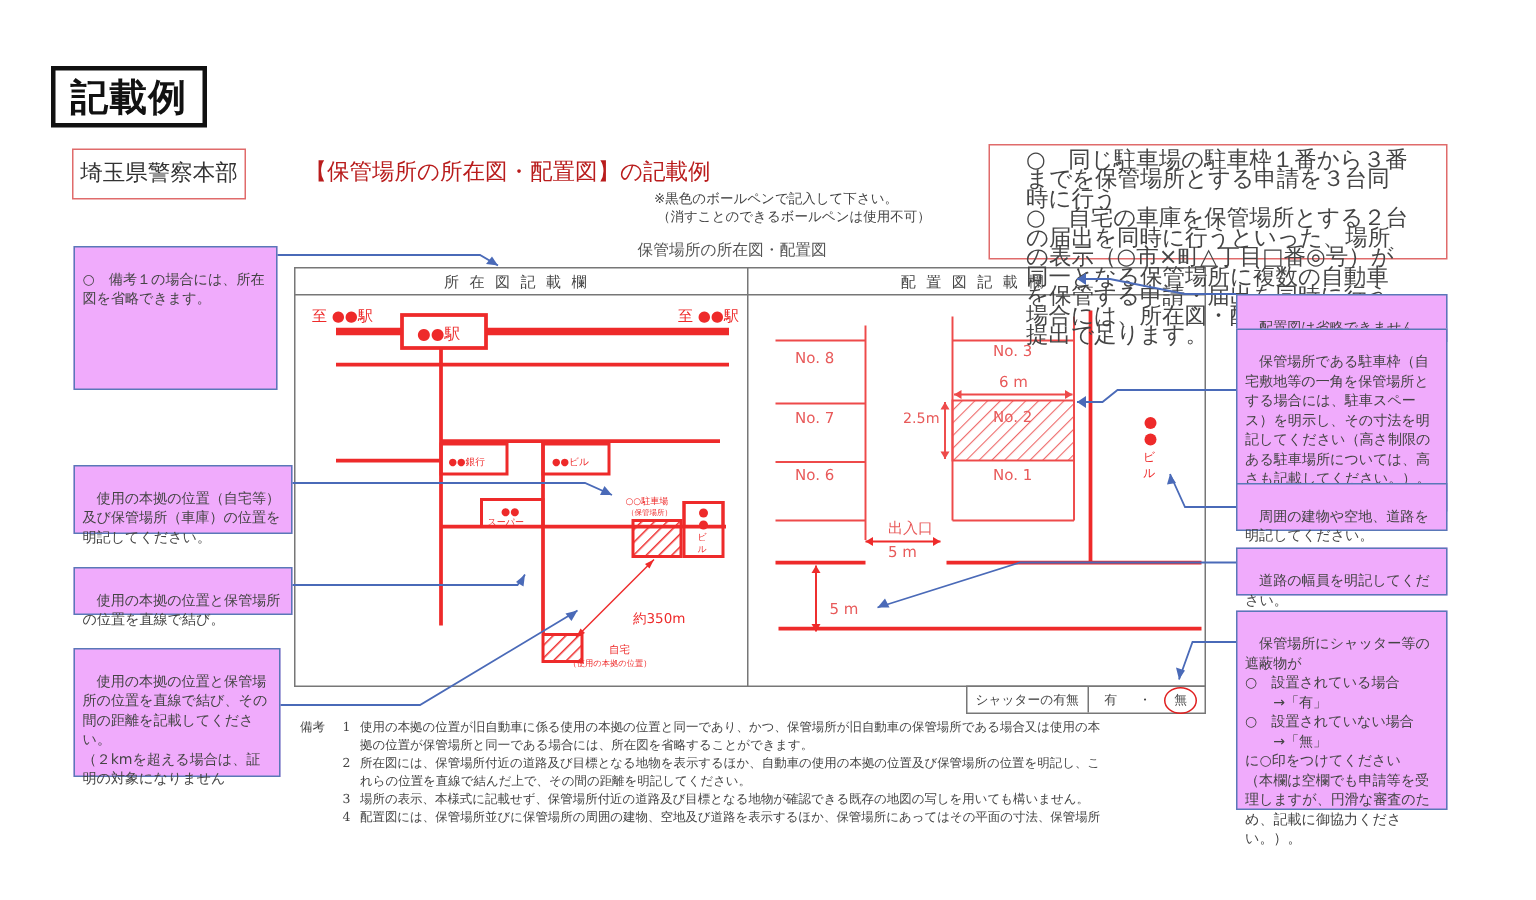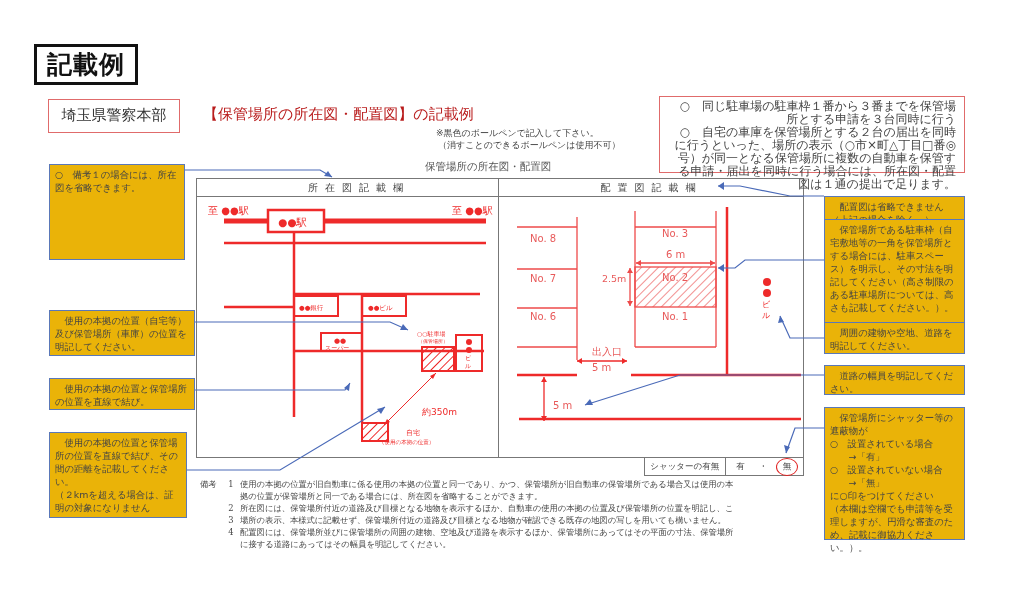--- a/index.html
+++ b/index.html
@@ -2,28 +2,28 @@
 <html><head>
 <meta charset="utf-8">
 <style>
   html, body { margin:0; padding:0; background:#ffffff; }
   body { width:1024px; height:600px; position:relative; overflow:hidden;
          font-family:"DejaVu Sans", sans-serif; color:#333; }
   .abs { position:absolute; }
   .title-box { left:34px; top:44px; width:104px; height:41px; border:3px solid #111;
                box-sizing:border-box; font-size:25px; line-height:35px; text-align:center;
                font-weight:bold; color:#111; letter-spacing:1px; }
-  .org-box { left:48px; top:99px; width:132px; height:34px; border:1.5px solid #e06b6b;
+  .org-box { left:48px; top:99px; width:116px; height:34px; border:1.5px solid #e06b6b;
              box-sizing:border-box; font-size:15px; line-height:31px; text-align:center; color:#333; }
   .heading { left:203px; top:105px; font-size:15px; color:#b91c1c; white-space:nowrap; }
   .note-small { font-size:9px; color:#444; line-height:12px; white-space:nowrap; }
-  .callout { border:1.5px solid #5a78b8; box-sizing:border-box; background:#eab308;
-             font-size:9.4px; line-height:13px; color:#444; padding:3px 5px; }
+  .callout { border:1.5px solid #5a78b8; box-sizing:border-box; background:#f0abfc;
+             font-size:9.4px; line-height:13px; color:#444; padding:15px 5px; }
   .callout-red { border:1.5px solid #e06b6b; box-sizing:border-box; background:#fff;
-             font-size:12px; line-height:13px; color:#444; padding:3px 8px;text-align:right; }
+             font-size:15px; line-height:13px; color:#444; padding:3px 24px; }
   .form-frame { left:196px; top:178px; width:608px; height:280px; border:1px solid #777; box-sizing:border-box; }
   .form-title { left:425px; top:160px; font-size:10.5px; color:#555; white-space:nowrap; font-family:"DejaVu Serif", serif; }
   .panel-head { font-family:"DejaVu Serif", serif; font-size:10px; color:#444; letter-spacing:7px; text-align:center; }
   .shutter-table { left:644px; top:457px; width:160px; height:19px; border:1px solid #777; box-sizing:border-box;
                    display:flex; font-family:"DejaVu Serif", serif; font-size:8.5px; color:#444; }
   .shutter-table .cell { display:flex; align-items:center; justify-content:center; }
   .remarks { left:200px; top:478px; width:610px; font-family:"DejaVu Serif", serif; font-size:8.3px; color:#444; line-height:12px; }
   .remarks .row { display:flex; }
   .remarks .lbl { width:22px; flex:none; }
   .remarks .num { width:18px; flex:none; text-align:center; }
@@ -38,21 +38,21 @@
 <div class="abs org-box">埼玉県警察本部</div>
 <div class="abs heading">【保管場所の所在図・配置図】の記載例</div>
 <div class="abs note-small" style="left:436px; top:127px;">※黒色のボールペンで記入して下さい。</div>
 <div class="abs note-small" style="left:438px; top:139px;">（消すことのできるボールペンは使用不可）</div>
 
 <div class="abs form-title">保管場所の所在図・配置図</div>
 
 <div class="abs form-frame"></div>
 <div class="abs" style="left:498px; top:178px; width:1px; height:280px; background:#777;"></div>
 <div class="abs" style="left:196px; top:196px; width:608px; height:1px; background:#777;"></div>
-<div class="abs panel-head" style="left:196px; top:181px; width:302px;margin-left:12px;">所在図記載欄</div>
+<div class="abs panel-head" style="left:196px; top:181px; width:302px;">所在図記載欄</div>
 <div class="abs panel-head" style="left:499px; top:181px; width:305px;">配置図記載欄</div>
 
 <svg class="abs" style="left:196px; top:197px;" width="302" height="261">
   <defs>
     <pattern id="hatch" width="6" height="6" patternUnits="userSpaceOnUse" patternTransform="rotate(45)">
       <line x1="0" y1="0" x2="0" y2="6" stroke="#ee2a2a" stroke-width="2"></line>
     </pattern>
   </defs>
   <g stroke="#ee2a2a" fill="none">
 
@@ -191,31 +191,31 @@
       <span class="lbl">備考</span>
       <span class="num">1</span>
       <span class="txt">使用の本拠の位置が旧自動車に係る使用の本拠の位置と同一であり、かつ、保管場所が旧自動車の保管場所である場合又は使用の本</span>
     </div>
   <div class="cont">拠の位置が保管場所と同一である場合には、所在図を省略することができます。</div>
   <div class="row">
       <span class="lbl"></span>
       <span class="num">2</span>
       <span class="txt">所在図には、保管場所付近の道路及び目標となる地物を表示するほか、自動車の使用の本拠の位置及び保管場所の位置を明記し、こ</span>
     </div>
+  <div class="cont">れらの位置を直線で結んだ上で、その間の距離を明記してください。</div>
   <div class="row">
       <span class="lbl"></span>
       <span class="num">3</span>
       <span class="txt">場所の表示、本様式に記載せず、保管場所付近の道路及び目標となる地物が確認できる既存の地図の写しを用いても構いません。</span>
     </div>
   <div class="row">
       <span class="lbl"></span>
       <span class="num">4</span>
       <span class="txt">配置図には、保管場所並びに保管場所の周囲の建物、空地及び道路を表示するほか、保管場所にあってはその平面の寸法、保管場所</span>
     </div>
-  <div class="cont">に接する道路にあってはその幅員を明記してください。</div>
 </div>
 
 <div class="abs callout" style="left:49px; top:164px; width:136px; height:96px;">
   <div>○　備考１の場合には、所在図を省略できます。</div>
 </div>
 <div class="abs callout" style="left:49px; top:310px; width:146px; height:46px;">　使用の本拠の位置（自宅等）及び保管場所（車庫）の位置を明記してください。</div>
 <div class="abs callout" style="left:49px; top:378px; width:146px; height:32px;">　使用の本拠の位置と保管場所の位置を直線で結び。</div>
 <div class="abs callout" style="left:49px; top:432px; width:138px; height:86px;">
   <div>　使用の本拠の位置と保管場所の位置を直線で結び、その間の距離を記載してください。</div>
   <div>（２kmを超える場合は、証明の対象になりません</div>

